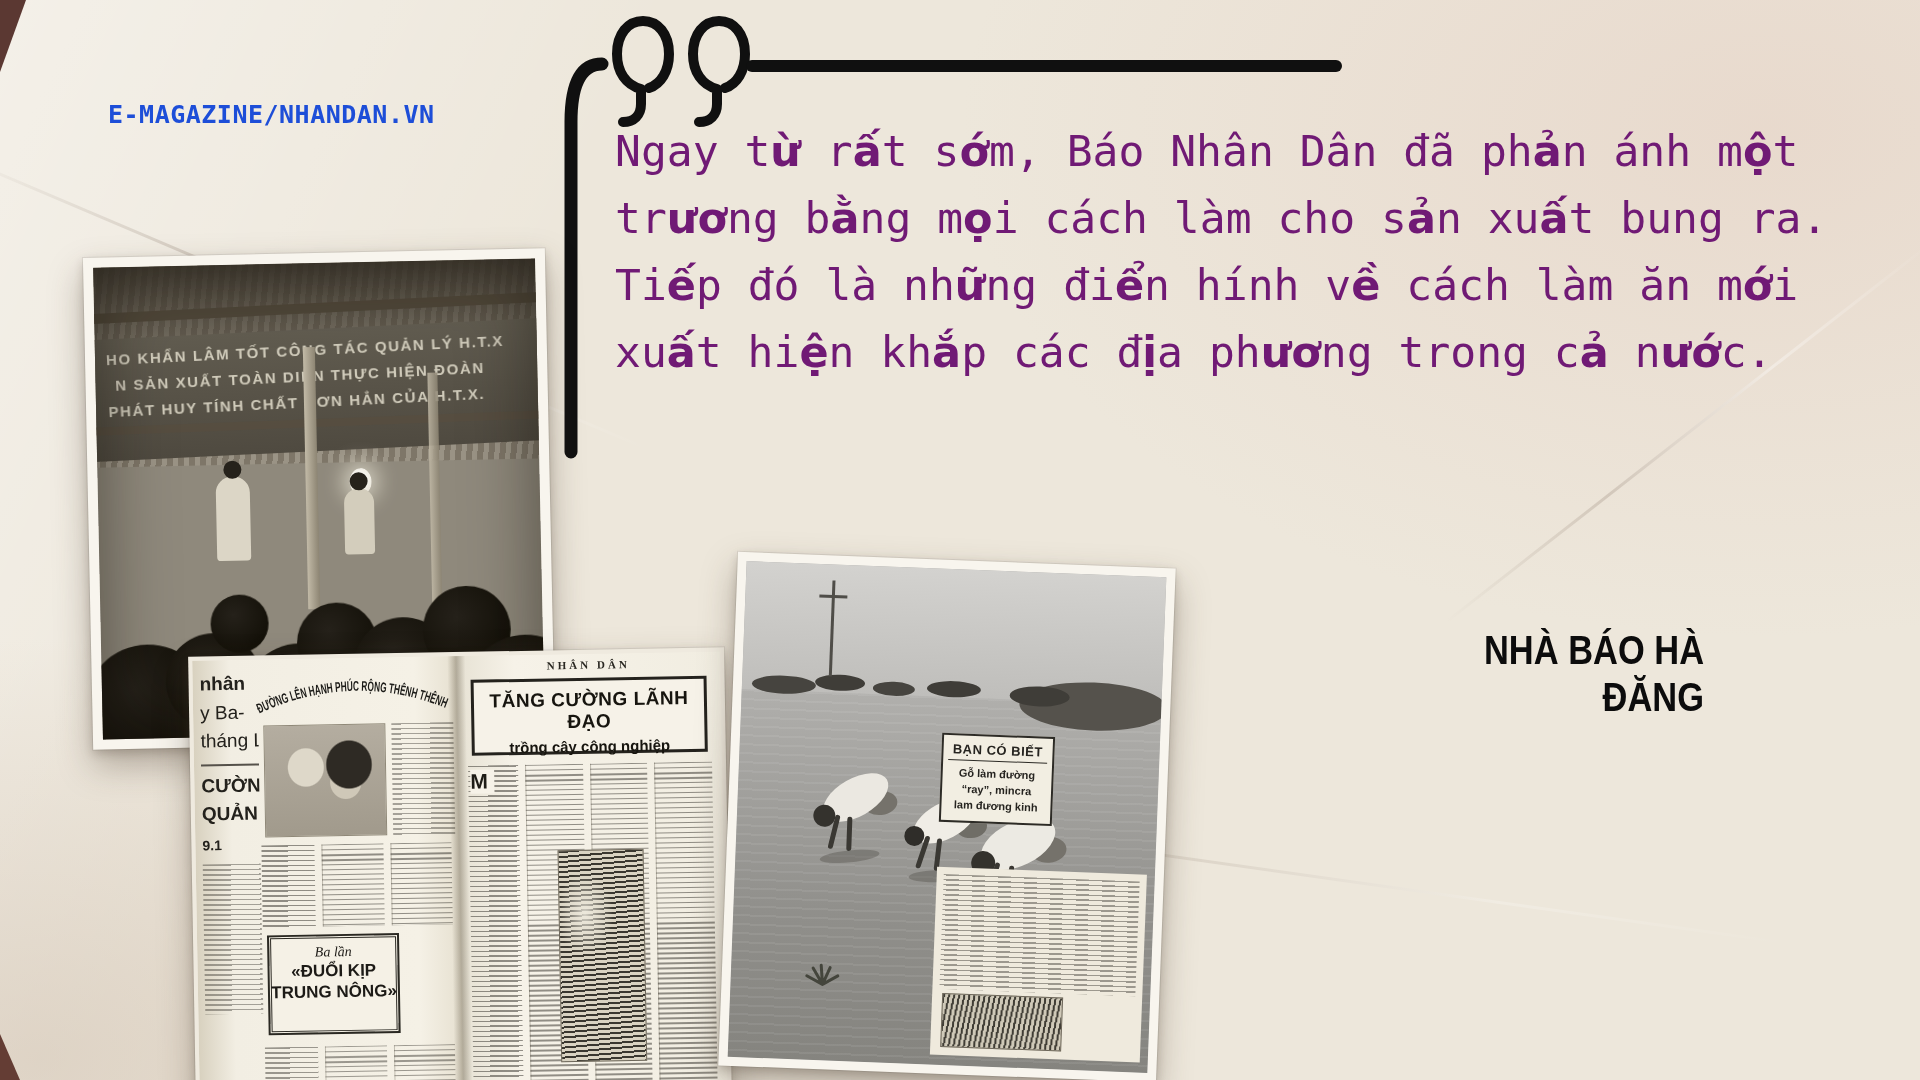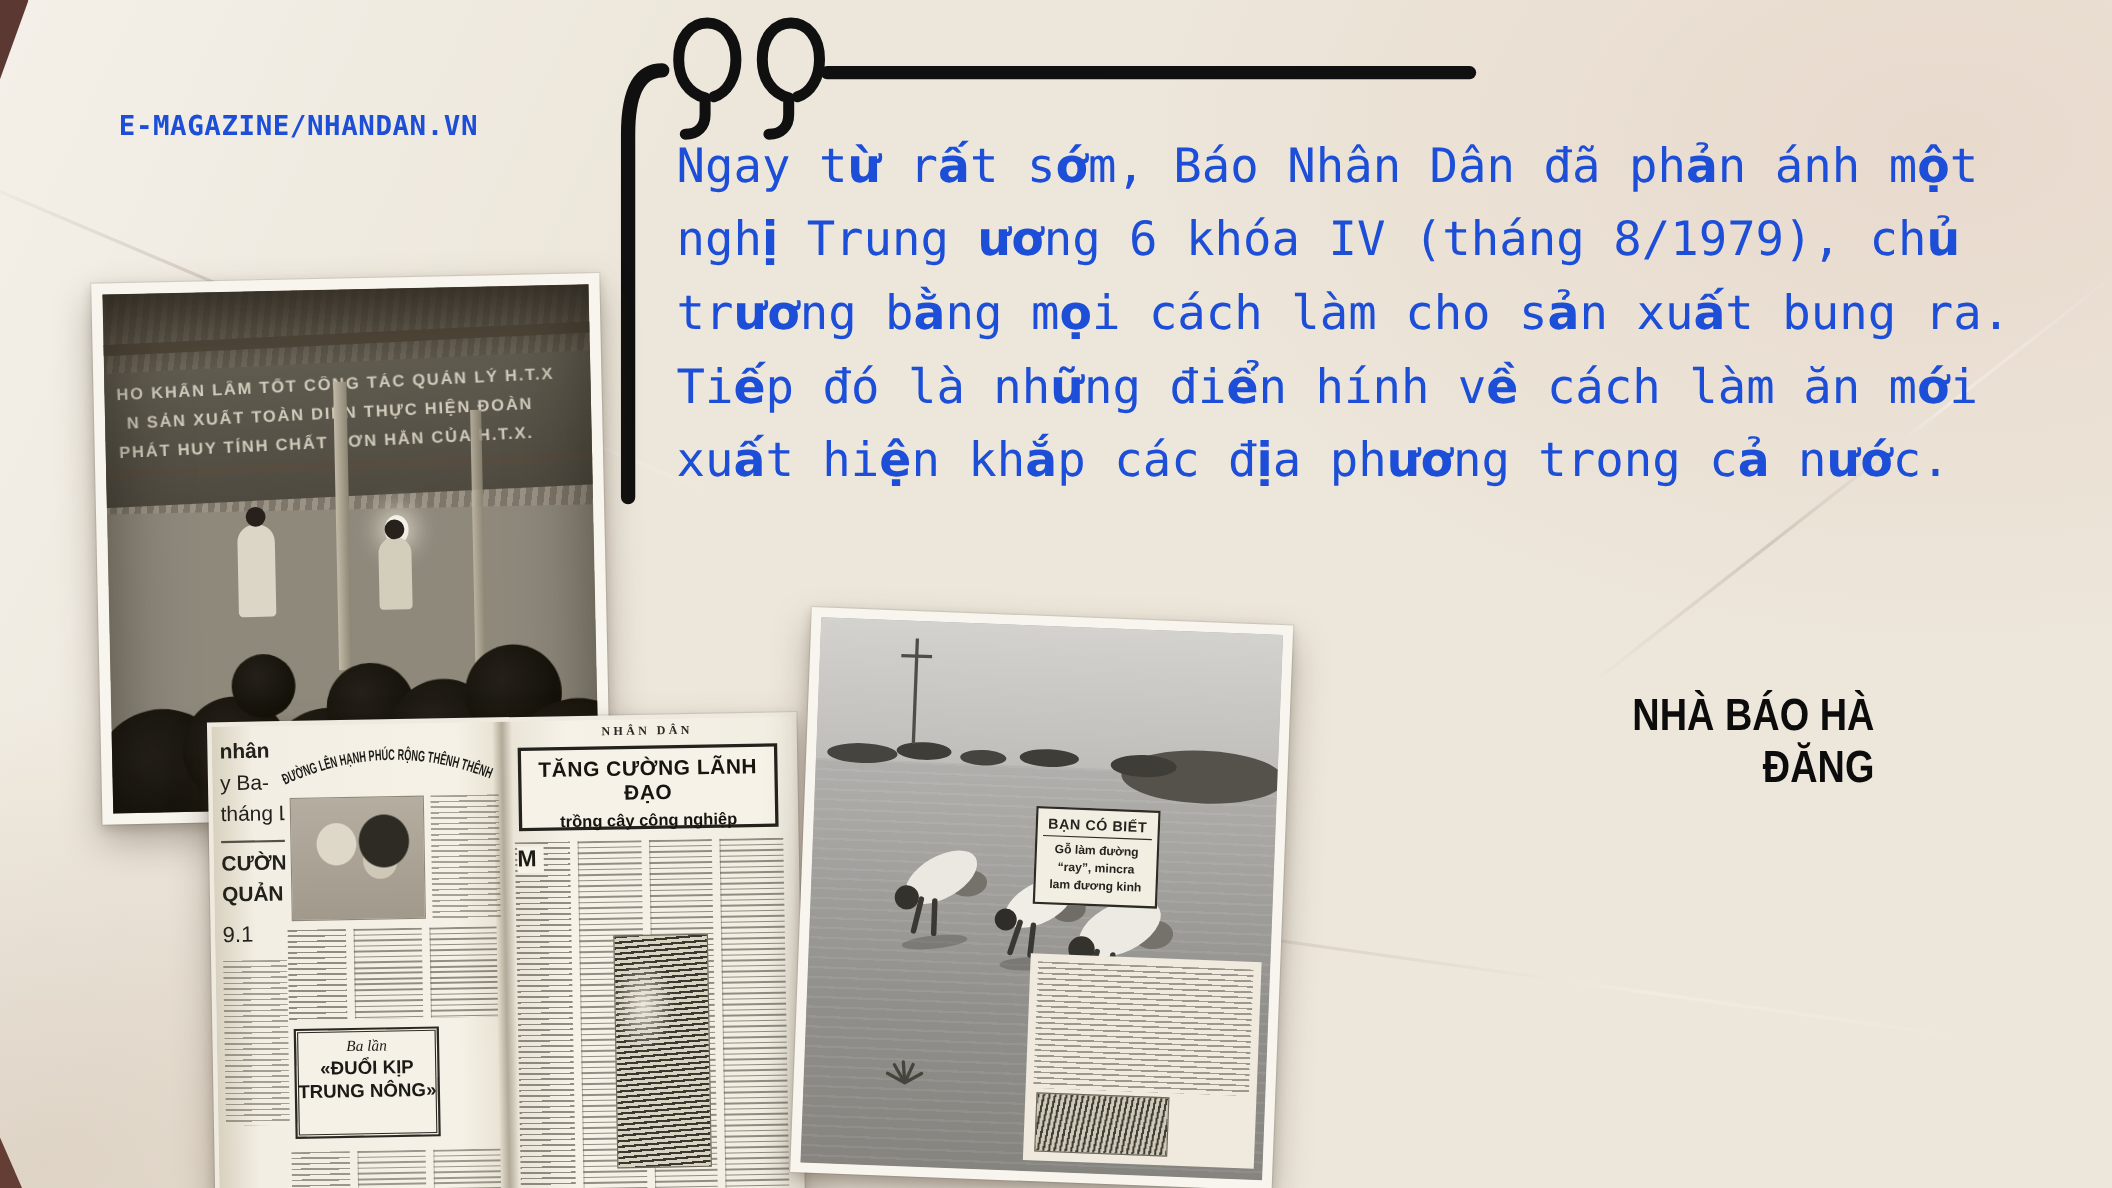--- a/index.html
+++ b/index.html
@@ -30,21 +30,21 @@
   .brand { position:absolute; left:108px; top:100px;
     font-family:"DejaVu Sans Mono", monospace; font-weight:bold; font-size:25px;
     letter-spacing:.5px; color:#1d4ed8; text-decoration:none; cursor:pointer; }
 
   
   .deco-svg { position:absolute; left:540px; top:0; width:810px; height:480px; }
 
   
   .quote-block { position:absolute; left:615px; top:118px; width:1215px;
     font-family:"DejaVu Sans Mono", monospace; font-size:43px; line-height:67px;
-    color:#1d4ed8; }
+    color:#701a75; }
   .quote-line { white-space:nowrap; }
   .vnc { font-family:"DejaVu Sans", sans-serif; font-weight:bold; }
   .quote-author { position:absolute; left:1320px; top:627px; width:384px; text-align:right;
     font-family:"Liberation Sans", sans-serif; font-weight:800; font-size:41px;
     color:#0c0c0c; transform:scaleX(.84); transform-origin:100% 50%; letter-spacing:0; }
 
   
   .photo-frame { position:absolute; background:#f8f5ee; padding:10px;
     box-shadow:0 16px 34px rgba(70,55,40,.35), 0 4px 10px rgba(70,55,40,.22);
     outline:1px solid rgba(0,0,0,.07); }
@@ -97,21 +97,21 @@
   .np-right { left:50%; background:linear-gradient(90deg,#e7e2d4, #f6f2e8 22%, #f1ede1); }
   .np-gutter { position:absolute; left:calc(50% - 9px); top:0; width:18px; height:100%;
     background:linear-gradient(90deg, rgba(90,80,60,0), rgba(90,80,60,.38), rgba(90,80,60,0)); z-index:5; }
   .tx { background-image:repeating-linear-gradient(180deg, rgba(45,42,36,.5) 0, rgba(45,42,36,.5) 1.5px, rgba(0,0,0,0) 1.5px, rgba(0,0,0,0) 5px); }
   .cols { position:absolute; display:flex; gap:7px; }
   .col { flex:1; }
   .col + .col { border-left:1px solid rgba(80,75,60,.35); padding-left:7px; }
   .frag-col { position:absolute; left:7px; top:10px; width:58px; color:#23211c; }
   .frag { font-size:19px; line-height:1.5; white-space:nowrap; overflow:hidden; }
   .frag.b { font-weight:bold; }
-  .frag.big { font-size:20px; font-weight:normal; margin-top:6px; }
+  .frag.big { font-size:14px; font-weight:bold; margin-top:6px; }
   .frag-rule { height:2px; background:#55514a; margin:8px 0 6px; }
   .np-arc { position:absolute; left:60px; top:4px; width:204px; height:62px; }
   .np-photo { position:absolute; left:70px; top:66px; width:122px; height:112px;
     border:1px solid #8f8878;
     background:
       radial-gradient(30px 32px at 34% 38%, #ded8c9 58%, rgba(0,0,0,0) 62%),
       radial-gradient(38px 40px at 70% 36%, #2e2a24 58%, rgba(0,0,0,0) 62%),
       radial-gradient(26px 28px at 67% 52%, #cfc8b8 58%, rgba(0,0,0,0) 62%),
       linear-gradient(180deg,#b4ada0,#a19a8c); }
   .np-minicol { position:absolute; left:198px; top:66px; width:62px; height:112px; opacity:.8; }
@@ -181,21 +181,20 @@
     <path d="M37,72 C49,68 57,55 57,38 C57,18 46,5 31,5 C16,5 5,18 5,38 C5,56 14,69 29,73 L29,88 C29,99 22,106 11,106" fill="none" stroke="#101010" stroke-width="10" stroke-linecap="round" stroke-linejoin="round"></path>
   </g>
   <g transform="translate(148,16)">
     <path d="M37,72 C49,68 57,55 57,38 C57,18 46,5 31,5 C16,5 5,18 5,38 C5,56 14,69 29,73 L29,88 C29,99 22,106 11,106" fill="none" stroke="#101010" stroke-width="10" stroke-linecap="round" stroke-linejoin="round"></path>
   </g>
   <path d="M212 66 H 796" fill="none" stroke="#101010" stroke-width="12" stroke-linecap="round"></path>
 </svg>
 
 <blockquote class="quote-block">
   <div class="quote-line vn-rich">Ngay t<span class="vnc">ừ</span> r<span class="vnc">ấ</span>t s<span class="vnc">ớ</span>m, Báo Nhân Dân đã ph<span class="vnc">ả</span>n ánh m<span class="vnc">ộ</span>t</div>
-  <div class="quote-line vn-rich">ngh<span class="vnc">ị</span> Trung <span class="vnc">ư</span><span class="vnc">ơ</span>ng 6 khóa IV (tháng 8/1979), ch<span class="vnc">ủ</span></div>
   <div class="quote-line vn-rich">tr<span class="vnc">ư</span><span class="vnc">ơ</span>ng b<span class="vnc">ằ</span>ng m<span class="vnc">ọ</span>i cách làm cho s<span class="vnc">ả</span>n xu<span class="vnc">ấ</span>t bung ra.</div>
   <div class="quote-line vn-rich">Ti<span class="vnc">ế</span>p đó là nh<span class="vnc">ữ</span>ng đi<span class="vnc">ể</span>n hính v<span class="vnc">ề</span> cách làm ăn m<span class="vnc">ớ</span>i</div>
   <div class="quote-line vn-rich">xu<span class="vnc">ấ</span>t hi<span class="vnc">ệ</span>n kh<span class="vnc">ắ</span>p các đ<span class="vnc">ị</span>a ph<span class="vnc">ư</span><span class="vnc">ơ</span>ng trong c<span class="vnc">ả</span> n<span class="vnc">ư</span><span class="vnc">ớ</span>c.</div>
 </blockquote>
 <div class="quote-author">NHÀ BÁO HÀ ĐĂNG</div>
 
 <figure class="photo-frame photo-meeting">
   <div class="photo-inner pm">
     <div class="pm-roof"></div>
     <div class="pm-beam1"></div>

